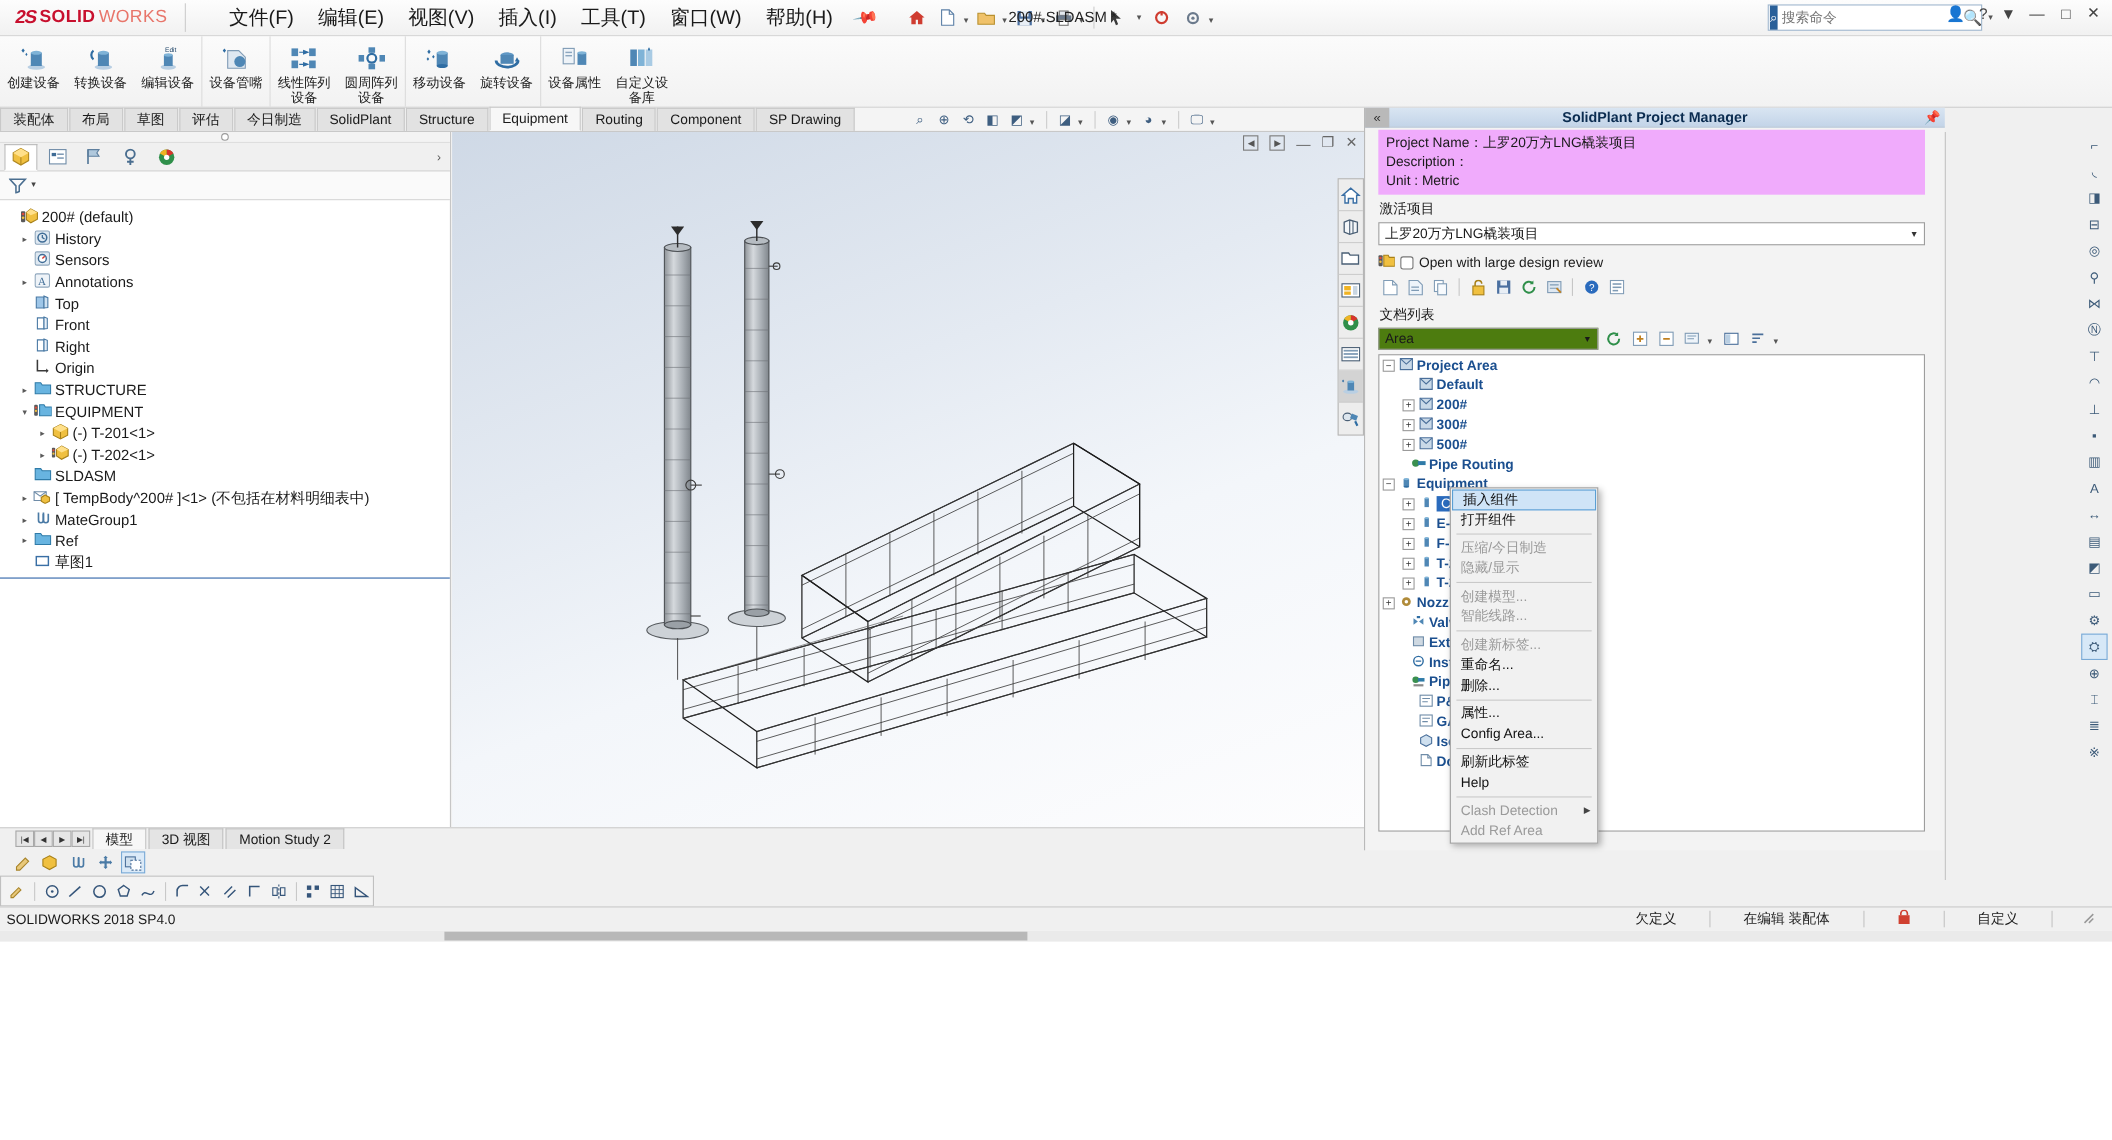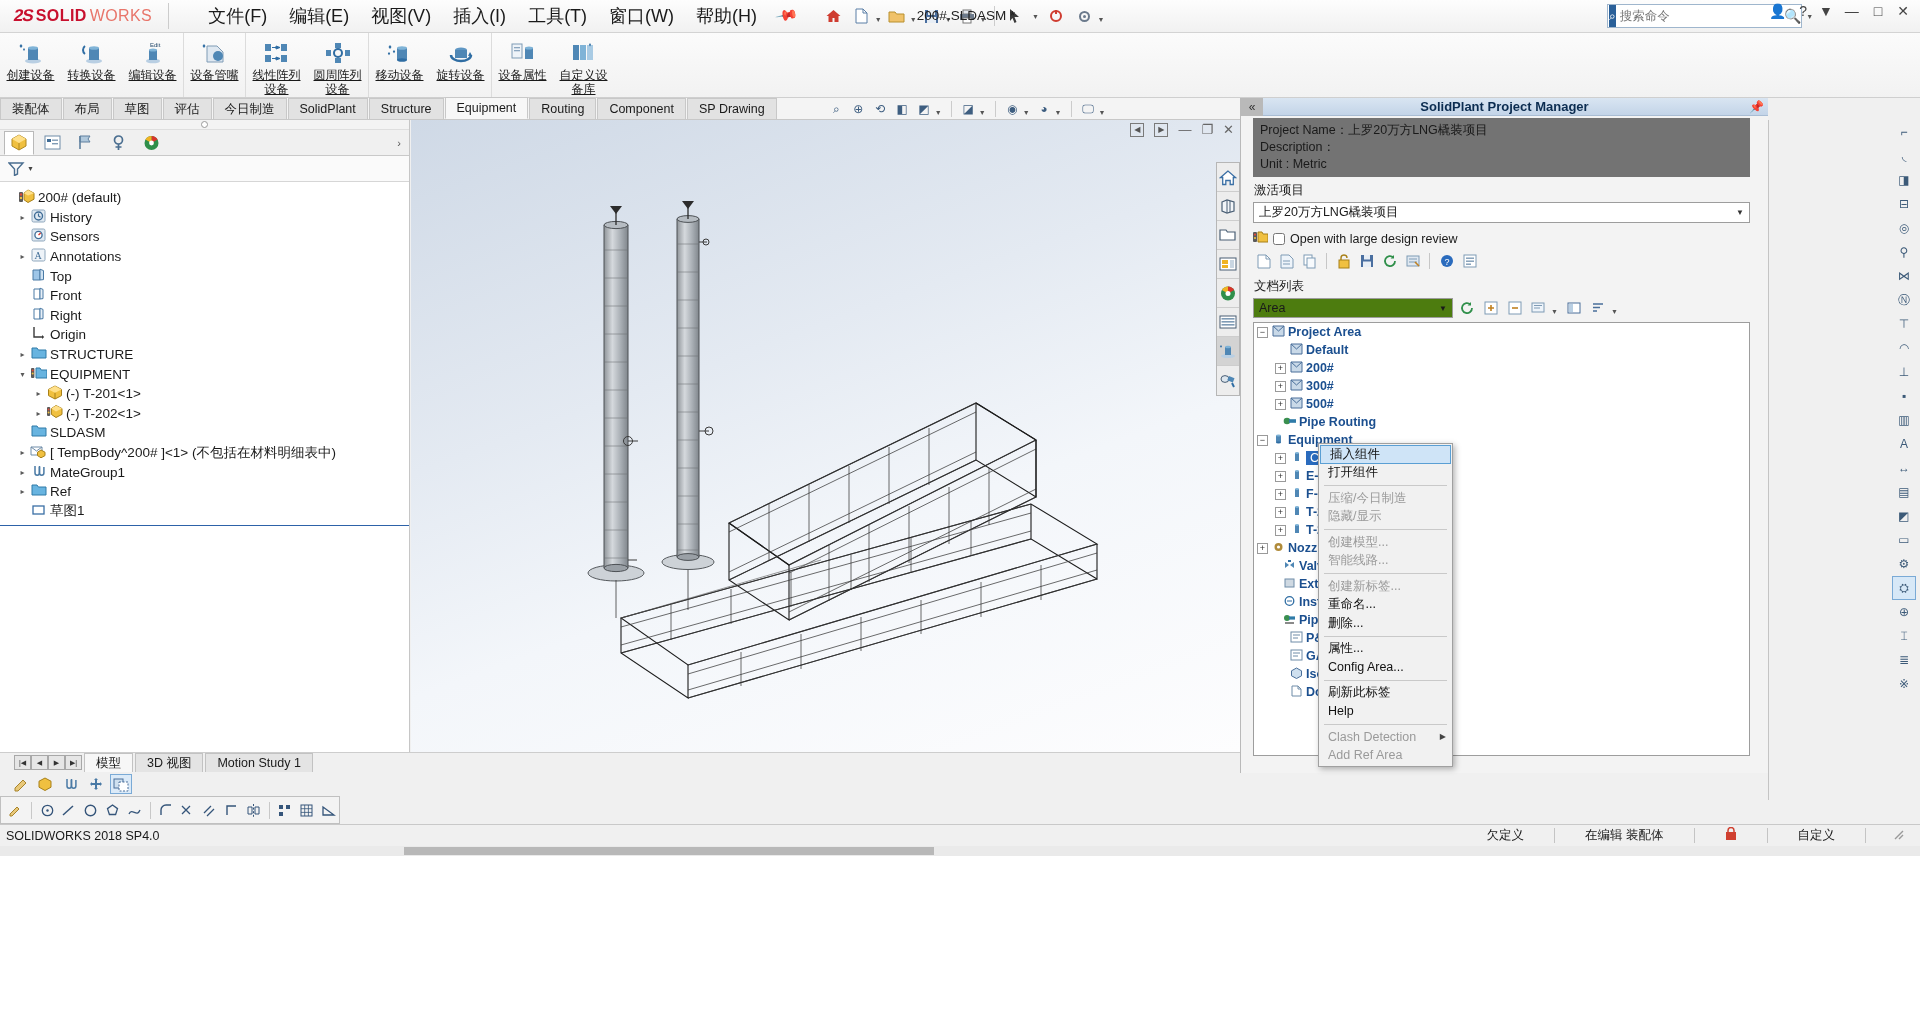--- a/index.html
+++ b/index.html
@@ -38,21 +38,21 @@
     font-family:inherit; background:transparent; }
   .searchwrap .mag { color:#2a6099; font-size:14px; padding:0 4px; }
   .searchwrap .sc { font-size:7px; color:#555; padding-right:5px; }
 
   .trailing { position:absolute; right:8px; top:3px; display:flex; align-items:center; gap:9px; }
   .trailing span { font-size:14px; color:#444; }
   .wbtn { font-size:13px; color:#333; padding:0 3px; }
 
   
   .ribbon { position:absolute; left:0; top:33px; width:1920px; height:65px;
-    background:linear-gradient(#fbfbfb,#f2f2f2); border-bottom:1px solid #cfcfcf; display:flex;text-decoration:underline; }
+    background:linear-gradient(#fbfbfb,#f2f2f2); border-bottom:1px solid #cfcfcf; display:flex; }
   .rgroup { display:flex; align-items:flex-start; padding:3px 0 0 0; border-right:1px solid #dcdcdc; }
   .rbtn { width:61px; display:flex; flex-direction:column; align-items:center; padding-top:4px; cursor:default;}
   .rico { width:31px; height:27px; display:flex; align-items:center; justify-content:center; }
   .rlbl { font-size:12px; line-height:14px; text-align:center; color:#1a1a1a; margin-top:1px;
     width:58px; word-break:break-all; }
 
   
   .cmdtabs { position:absolute; left:0; top:98px; width:1240px; height:22px;
     background:#f4f4f4; display:flex; align-items:flex-end; border-bottom:1px solid #c8c8c8;}
   .ctab { height:21px; padding:0 11px; display:flex; align-items:center; font-size:12.5px;
@@ -103,21 +103,21 @@
   .rightpanel { position:absolute; left:1240px; top:98px; width:528px; height:675px;
     background:#f3f3f3; border-left:1px solid #b9b9b9; }
   .rp-title { height:18px; background:linear-gradient(#d9e5f2,#c3d4e8); display:flex;
     align-items:center; border-bottom:1px solid #a9bdd4; }
   .rp-collapse { width:22px; text-align:center; color:#333; font-size:12px;
     background:#b9b9b9; height:18px; line-height:18px;}
   .rp-title .t { flex:1; text-align:center; font-weight:bold; font-size:13px; color:#0b2c50; }
   .rp-pin { width:22px; text-align:center; color:#2b6ca3; font-size:12px; }
 
   .rp-body { padding:0; }
-  .projinfo { background:#737373; margin:2px 18px 0 12px; padding:4px 7px; font-size:12.5px; line-height:17px;}
+  .projinfo { background:#f0abfc; margin:2px 18px 0 12px; padding:4px 7px; font-size:12.5px; line-height:17px;}
   .seclabel { font-size:12.5px; padding:5px 0 3px 13px; }
   .combo { margin:0 18px 0 12px; height:21px; border:1px solid #9d9d9d; background:#fff;
     display:flex; align-items:center; padding-left:5px; font-size:12.5px; }
   .combo .ca { margin-left:auto; font-size:8px; color:#333; padding-right:5px;}
   .lgrow { display:flex; align-items:center; margin:7px 0 0 12px; font-size:12.5px; gap:5px; }
   .lgrow input { width:12px; height:12px; }
   .iconrow { display:flex; align-items:center; margin:4px 0 0 12px; gap:2px; }
   .irb { width:21px; height:20px; display:flex; align-items:center; justify-content:center;
     font-size:12px; border:1px solid transparent; }
   .irsep { width:1px; height:16px; background:#c6c6c6; margin:0 4px; }
@@ -1280,21 +1280,21 @@
 
   <div class="bottabs">
     <div class="navbtns">
       <div class="nv">|◀</div>
       <div class="nv">◀</div>
       <div class="nv">▶</div>
       <div class="nv">▶|</div>
     </div>
     <div class="btab active">模型</div>
     <div class="btab">3D 视图</div>
-    <div class="btab">Motion Study 1</div>
+    <div class="btab">Motion Study 2</div>
   </div>
 
   <div class="bottool1">
     <div class="bt">
       <svg width="16" height="15" viewBox="0 0 16 15">
           <path d="M2 11l8-8 3 3-8 8H2z" fill="#e8c87a" stroke="#a8842a"></path>
         </svg>
     </div>
     <div class="bt">
       <svg width="16" height="15" viewBox="0 0 16 15">

